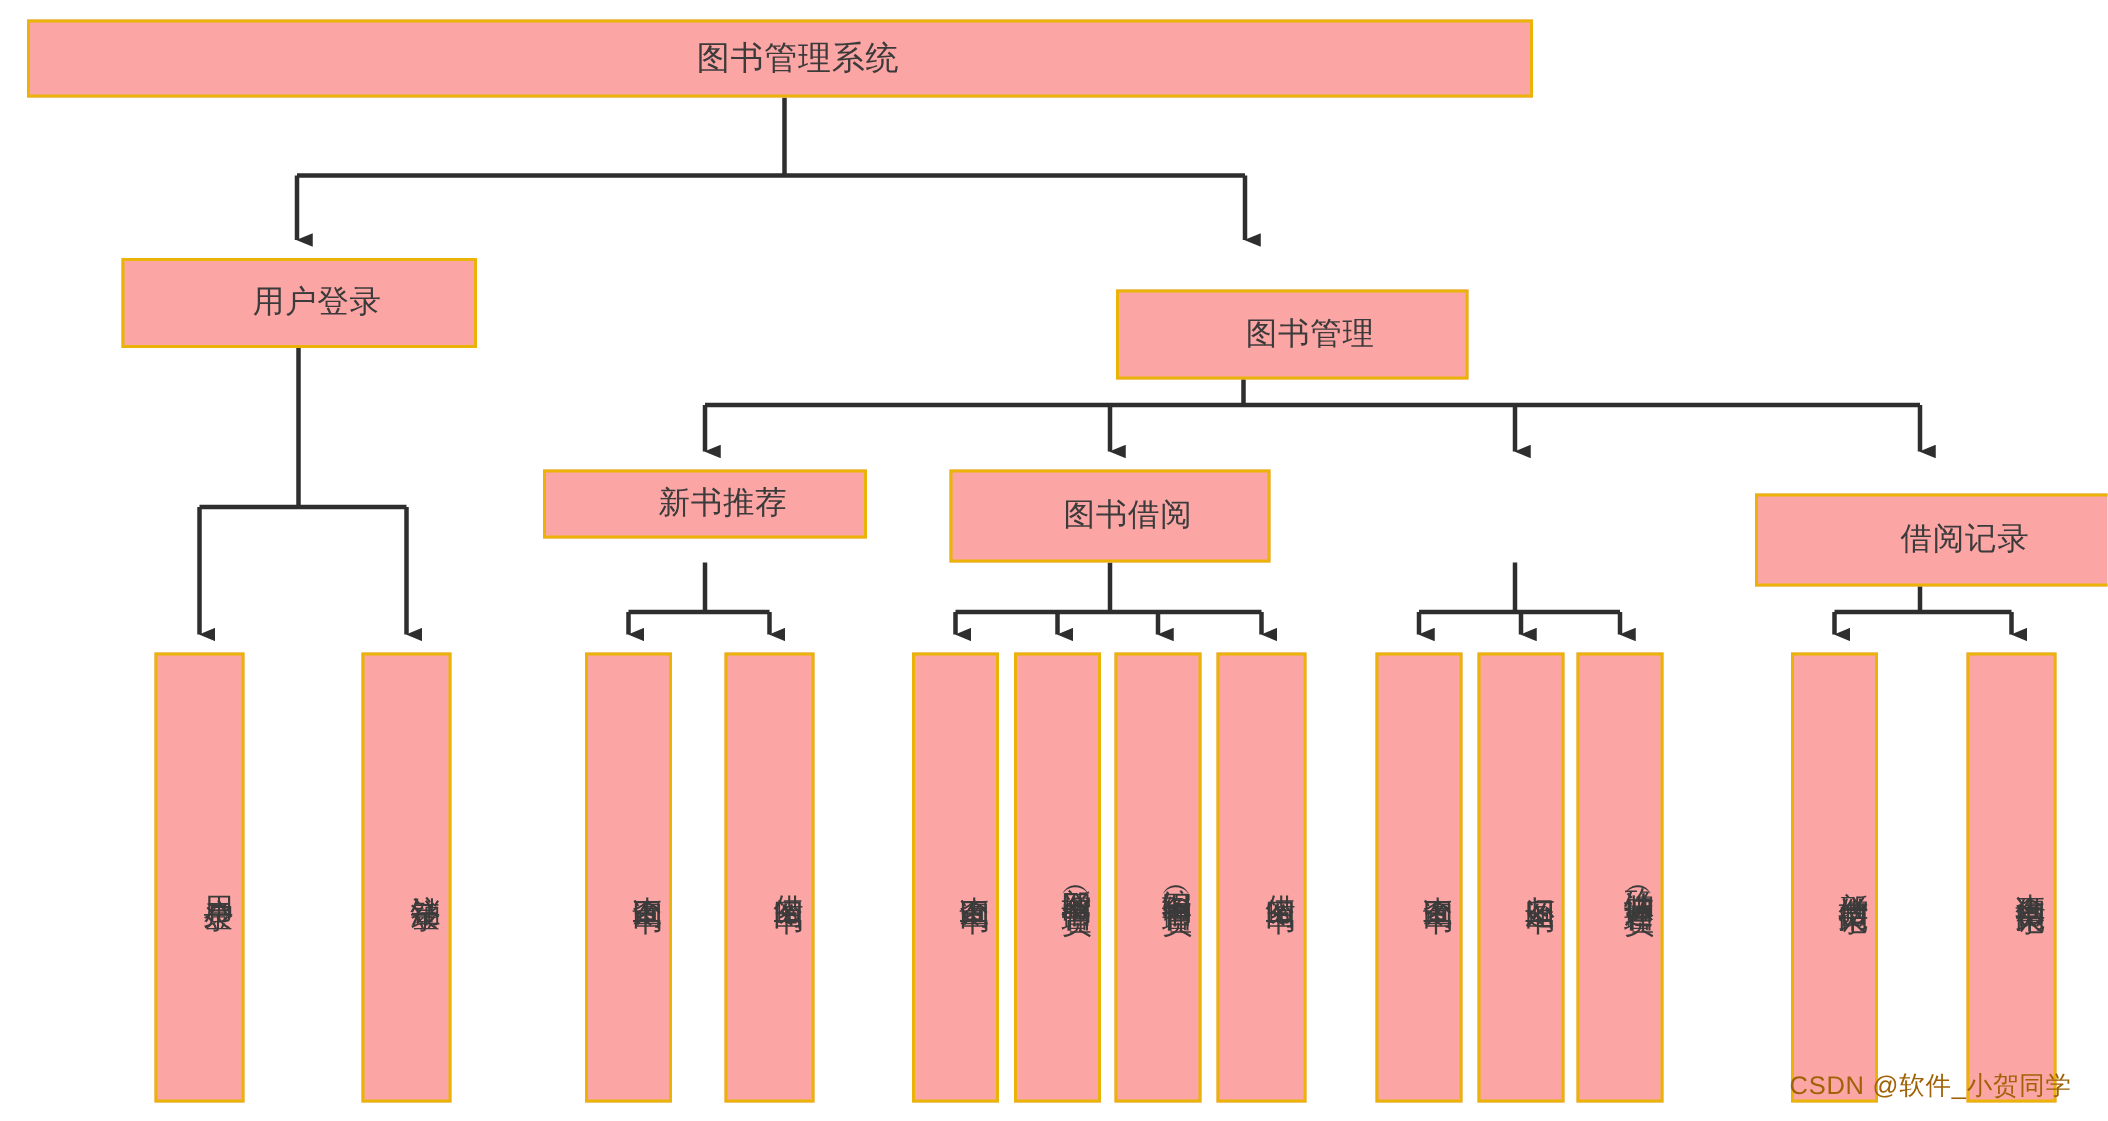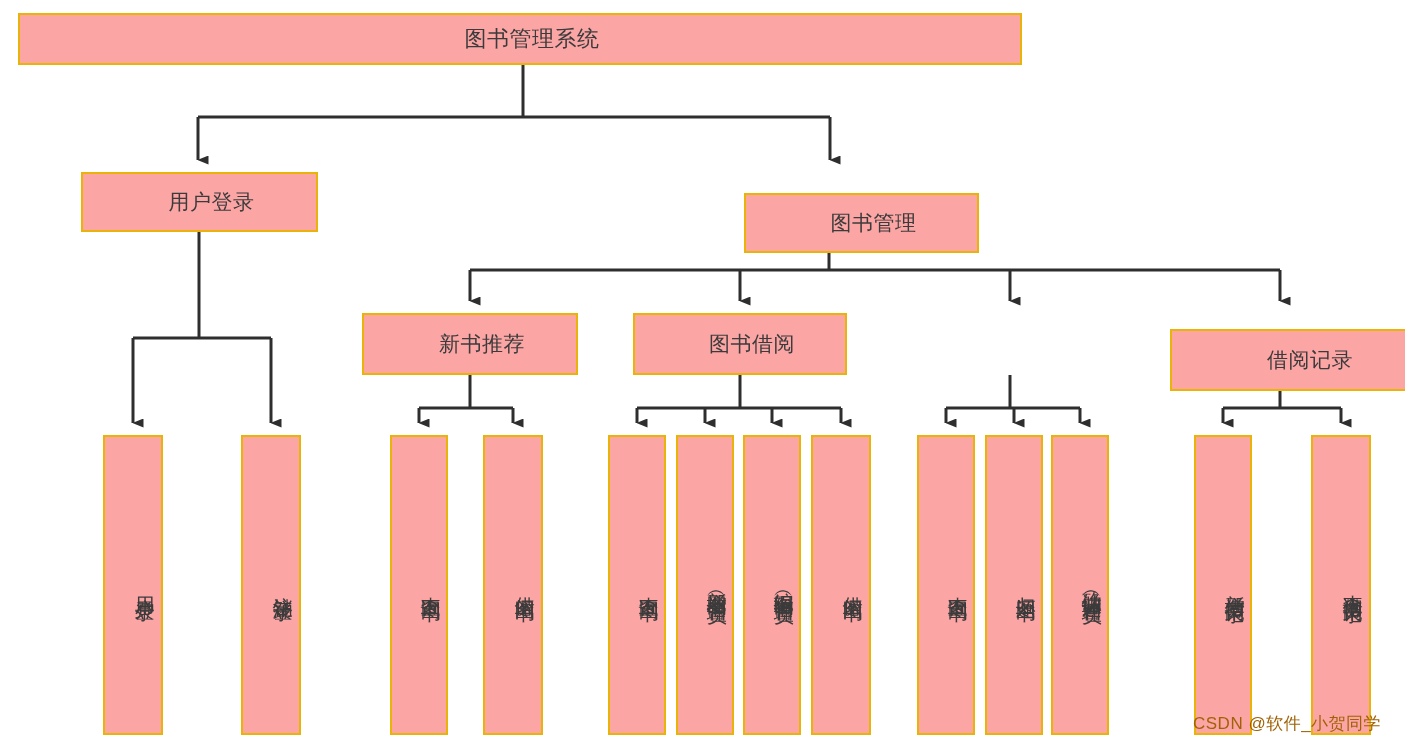--- a/index.html
+++ b/index.html
@@ -127,21 +127,21 @@
     <span class="node-label-h root-label">图书管理系统</span>
   </div>
 
   <div class="node-box" style="left: 81px; top: 172px; width: 237px; height: 60px;">
     <span class="node-label-h">用户登录</span>
   </div>
   <div class="node-box" style="left: 744px; top: 172px; width: 235px; height: 60px; margin-top: 21px;">
     <span class="node-label-h">图书管理</span>
   </div>
 
-  <div class="node-box" style="left: 362px; top: 313px; width: 216px; height: 62px;">
+  <div class="node-box" style="left: 362px; top: 313px; width: 216px; height: 46px;">
     <span class="node-label-h">新书推荐</span>
   </div>
   <div class="node-box" style="left: 633px; top: 313px; width: 214px; height: 62px; text-align: center;">
     <span class="node-label-h">图书借阅</span>
   </div>
   <div class="node-box" style="left: 1170px; top: 329px; width: 256px; height: 62px;">
     <span class="node-label-h">借阅记录</span>
   </div>
 
   <div class="node-box" style="left: 103px; top: 435px; width: 60px; height: 300px;">

